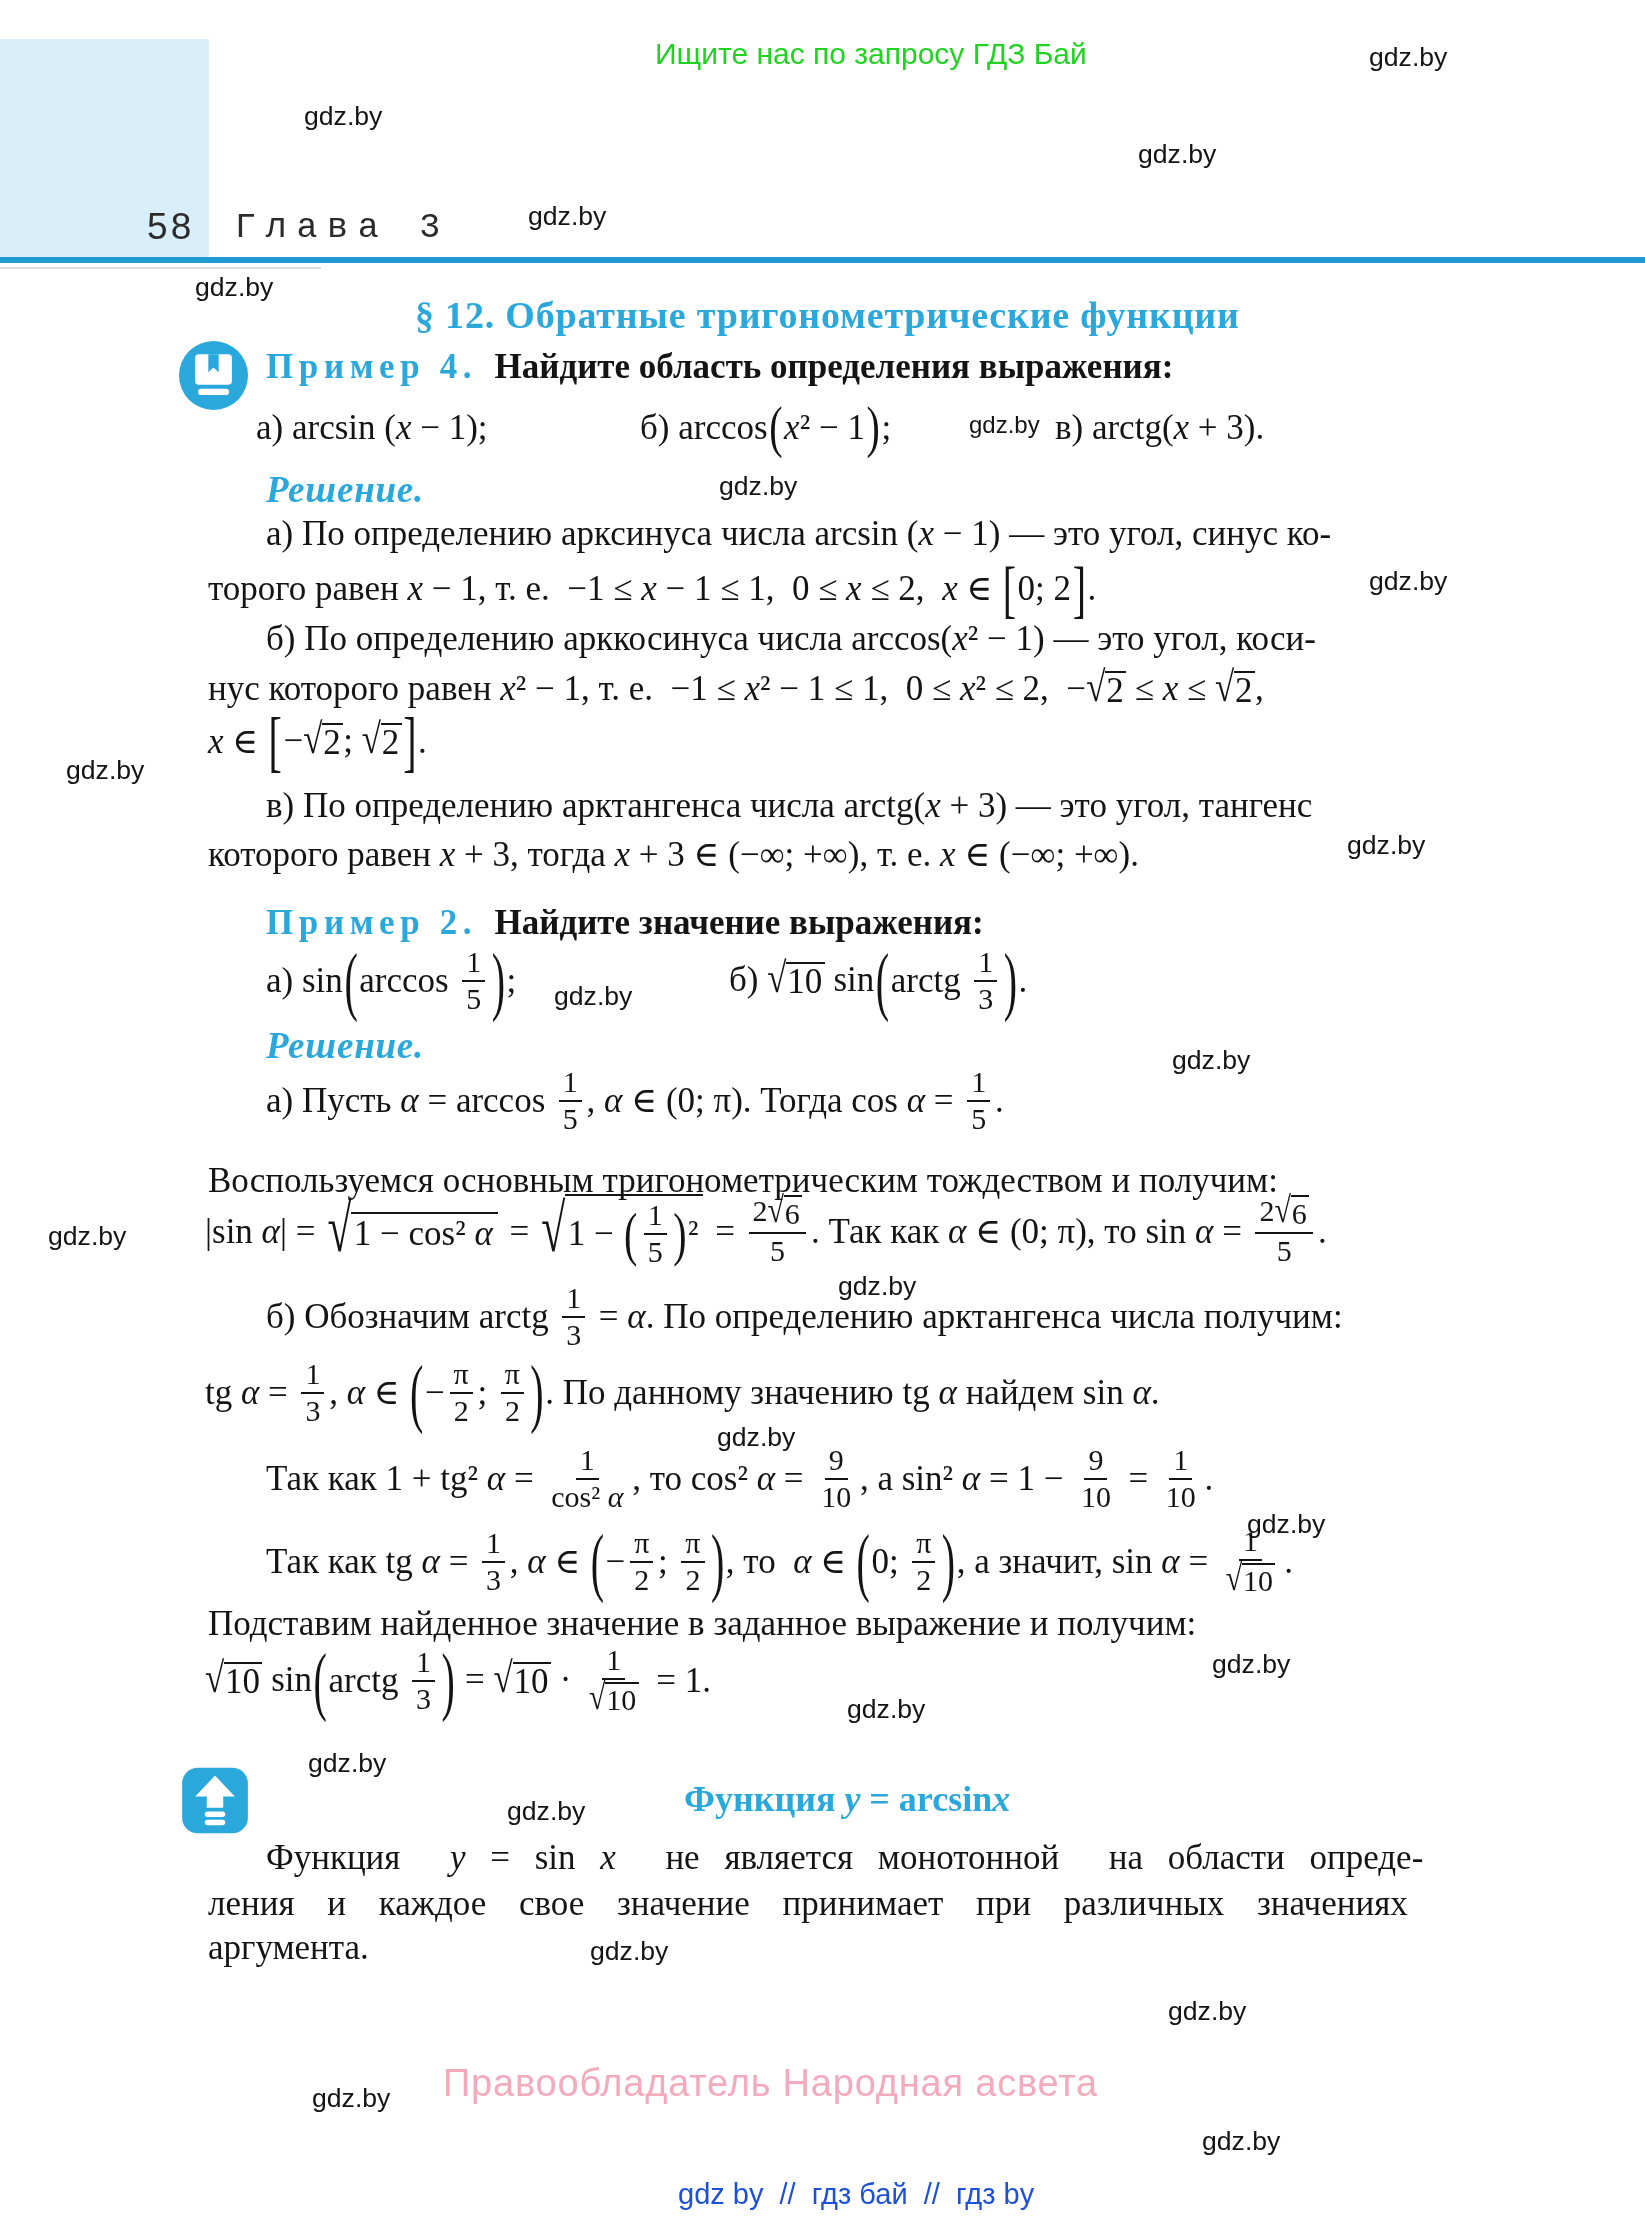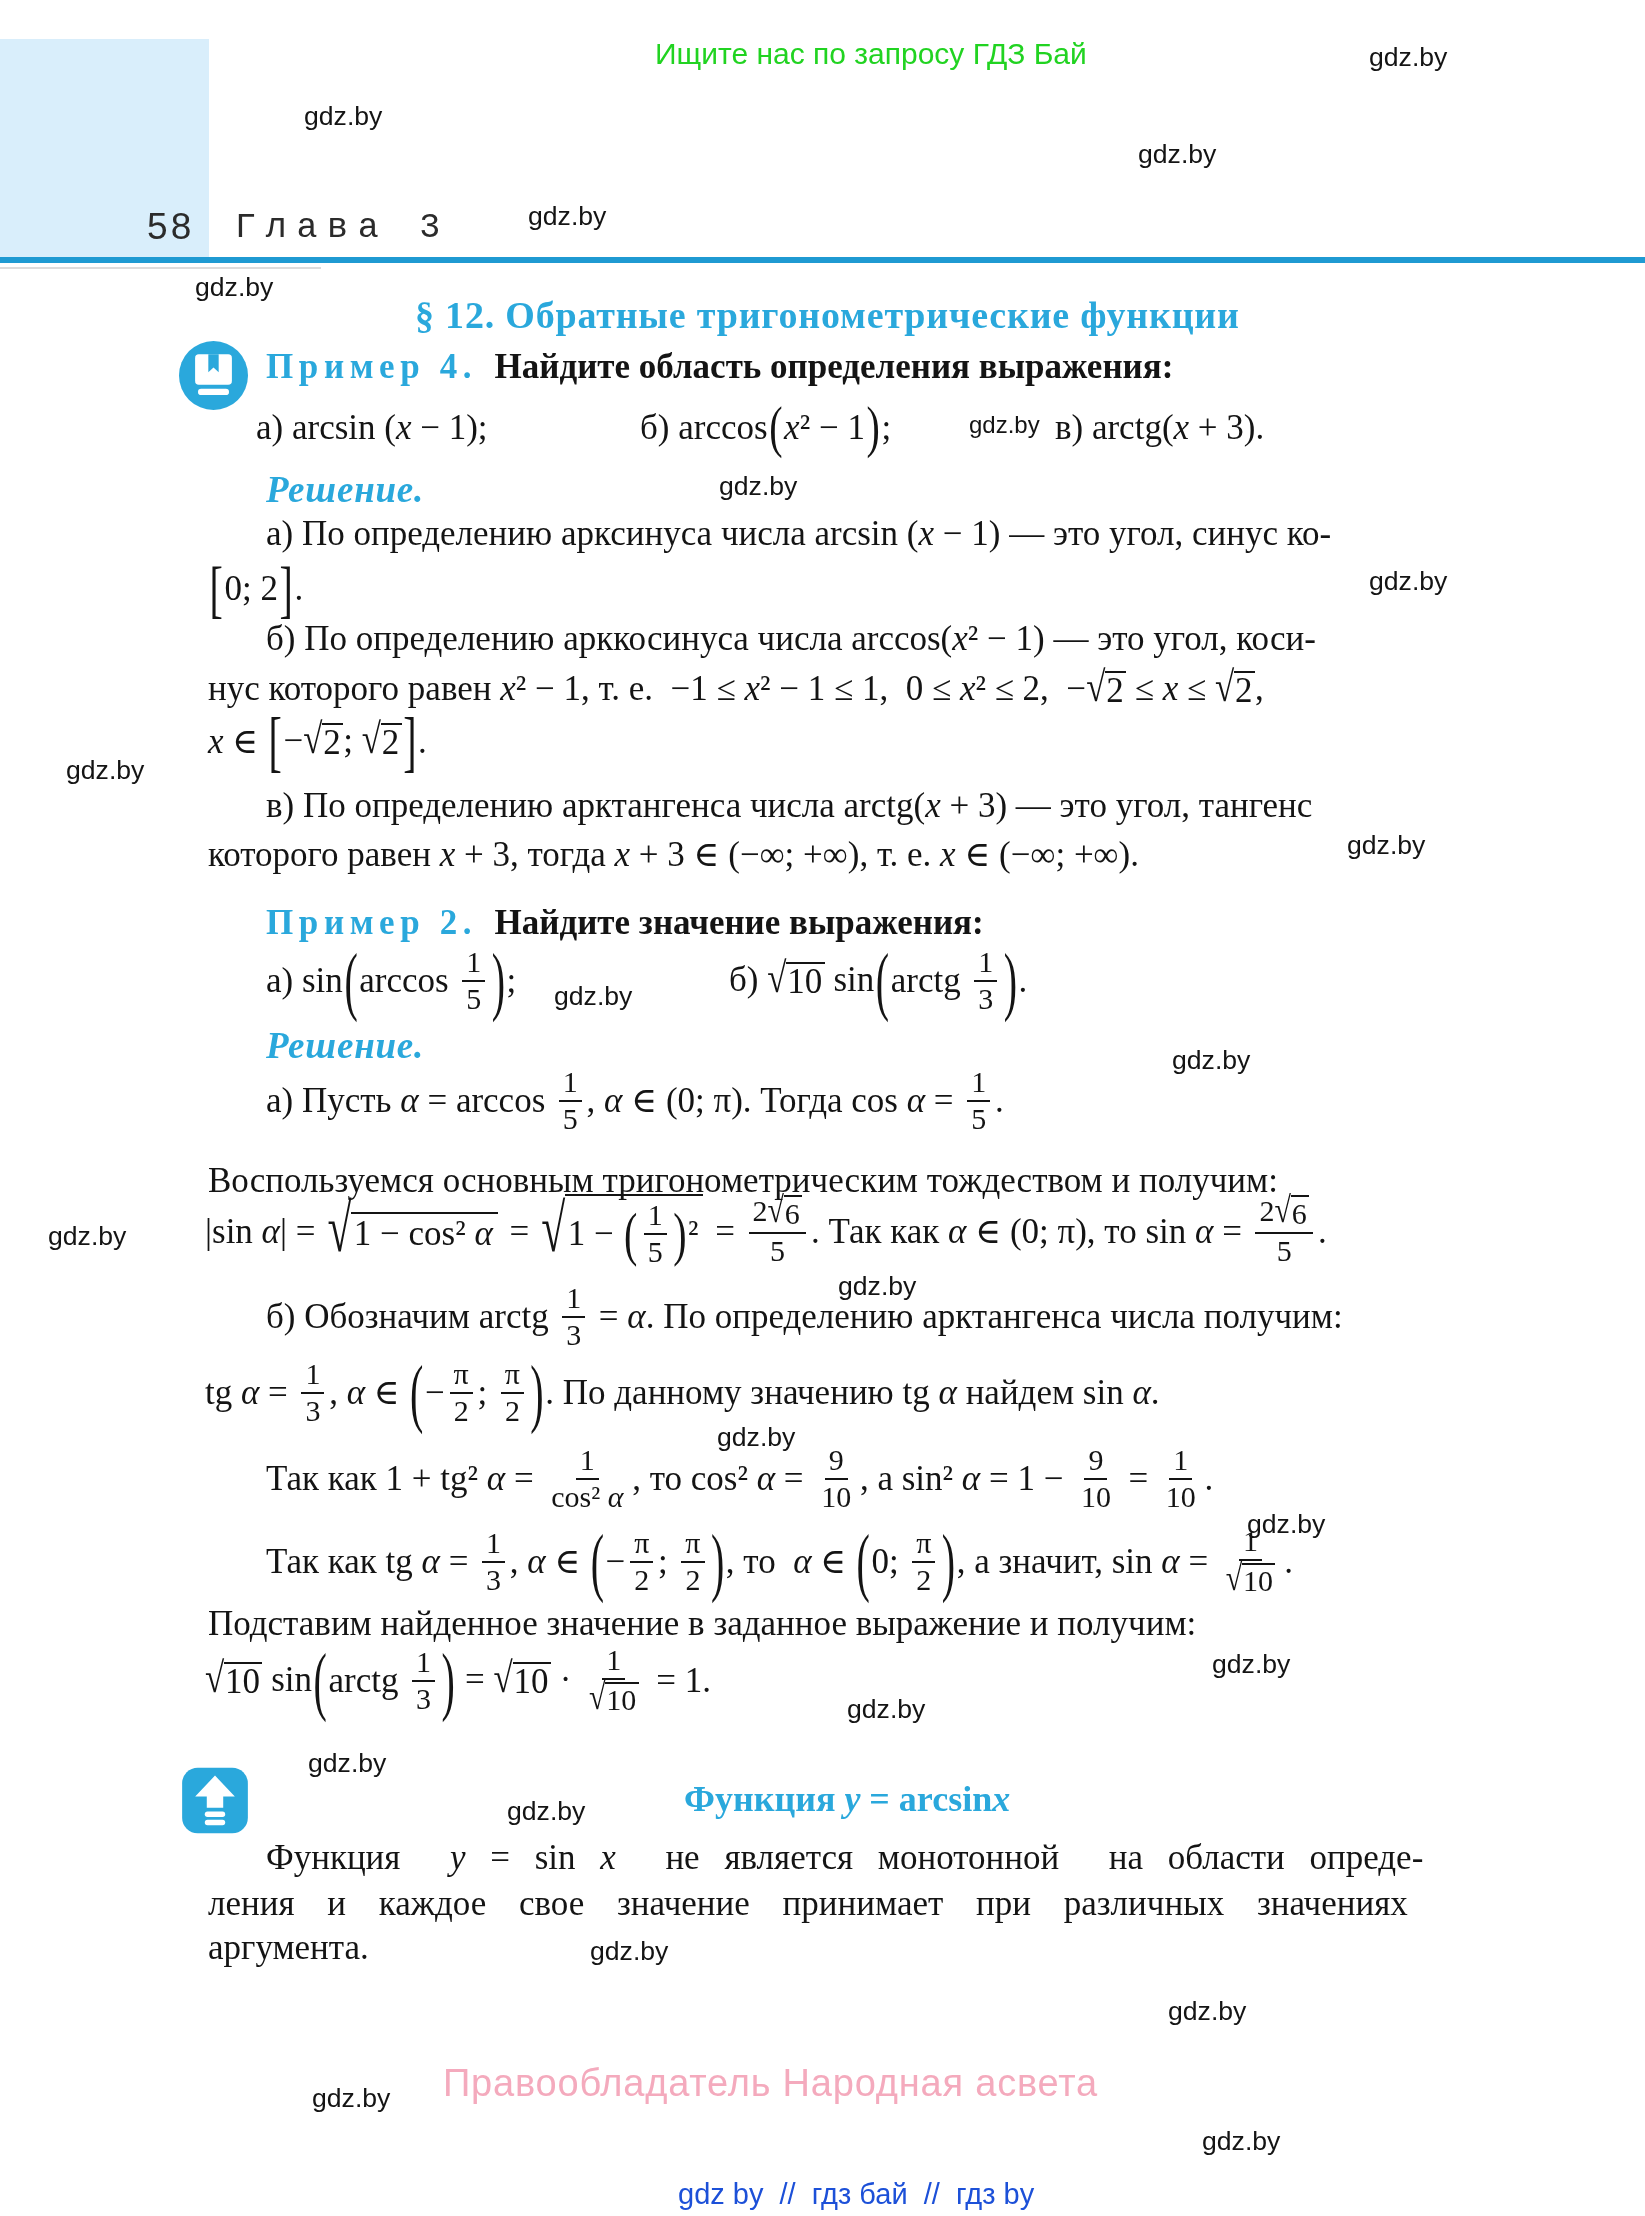--- a/index.html
+++ b/index.html
@@ -80,21 +80,21 @@
     </svg>
   </div>
 
   <div id="stage">
       <div class="line" style="left: 266px; top: 344px; height: 45px;"><span class="exl">Пример 4.</span><span class="bld">  Найдите область определения выражения:</span></div>
       <div class="line" style="left: 256px; top: 391px; height: 72px;"><span class="rt">а) arcsin (<i>x</i> − 1);</span></div>
       <div class="line" style="left: 640px; top: 391px; height: 72px;"><span class="rt">б) arccos</span><span class="bigg" style="transform: scaleY(1.45);">(</span><span class="rt"><i>x</i>² − 1</span><span class="bigg" style="transform: scaleY(1.45);">)</span><span class="rt">;</span></div>
       <div class="line" style="left: 1055px; top: 391px; height: 72px;"><span class="rt">в) arctg(<i>x</i> + 3).</span></div>
       <div class="line" style="left: 266px; top: 467px; height: 45px;"><span class="sol">Решение.</span></div>
       <div class="line" style="left: 266px; top: 511px; height: 45px;"><span class="rt">а) По определению арксинуса числа arcsin (<i>x</i> − 1) — это угол, синус ко-</span></div>
-      <div class="line" style="left: 208px; top: 550px; height: 77px;"><span class="bigg" style="transform: scaleY(1.6);">[</span><span class="rt">0; 2</span><span class="bigg" style="transform: scaleY(1.6);">]</span><span class="rt">.</span></div>
+      <div class="line" style="left: 208px; top: 550px; height: 77px;"><span class="rt">торого равен <i>x</i> − 1, т. е.  −1 ≤ <i>x</i> − 1 ≤ 1,  0 ≤ <i>x</i> ≤ 2,  <i>x</i> ∈ </span><span class="bigg" style="transform: scaleY(1.6);">[</span><span class="rt">0; 2</span><span class="bigg" style="transform: scaleY(1.6);">]</span><span class="rt">.</span></div>
       <div class="line" style="left: 266px; top: 616px; height: 45px;"><span class="rt">б) По определению арккосинуса числа arccos(<i>x</i>² − 1) — это угол, коси-</span></div>
       <div class="line" style="left: 208px; top: 667px; height: 45px;"><span class="rt">нус которого равен <i>x</i>² − 1, т. е.  −1 ≤ <i>x</i>² − 1 ≤ 1,  0 ≤ <i>x</i>² ≤ 2,  −<span class="sq"><span class="sqs">√</span><span class="sqb">2</span></span> ≤ <i>x</i> ≤ <span class="sq"><span class="sqs">√</span><span class="sqb">2</span></span>,</span></div>
       <div class="line" style="left: 208px; top: 703px; height: 77px;"><span class="rt"><i>x</i> ∈ </span><span class="bigg" style="transform: scaleY(1.7);">[</span><span class="rt">−<span class="sq"><span class="sqs">√</span><span class="sqb">2</span></span>; <span class="sq"><span class="sqs">√</span><span class="sqb">2</span></span></span><span class="bigg" style="transform: scaleY(1.7);">]</span><span class="rt">.</span></div>
       <div class="line" style="left: 266px; top: 783px; height: 45px;"><span class="rt">в) По определению арктангенса числа arctg(<i>x</i> + 3) — это угол, тангенс</span></div>
       <div class="line" style="left: 208px; top: 832px; height: 45px;"><span class="rt">которого равен <i>x</i> + 3, тогда <i>x</i> + 3 ∈ (−∞; +∞), т. е. <i>x</i> ∈ (−∞; +∞).</span></div>
       <div class="line" style="left: 266px; top: 900px; height: 45px;"><span class="exl">Пример 2.</span><span class="bld">  Найдите значение выражения:</span></div>
       <div class="line" style="left: 266px; top: 936px; height: 89px;"><span class="rt">а) sin</span><span class="bigg" style="transform: scaleY(1.9);">(</span><span class="rt">arccos </span><span class="frac"><span class="num">1</span><span class="den">5</span></span><span class="bigg" style="transform: scaleY(1.9);">)</span><span class="rt">;</span></div>
       <div class="line" style="left: 729px; top: 936px; height: 89px;"><span class="rt">б) <span class="sq"><span class="sqs">√</span><span class="sqb">10</span></span> sin</span><span class="bigg" style="transform: scaleY(1.9);">(</span><span class="rt">arctg </span><span class="frac"><span class="num">1</span><span class="den">3</span></span><span class="bigg" style="transform: scaleY(1.9);">)</span><span class="rt">.</span></div>
       <div class="line" style="left: 266px; top: 1023px; height: 45px;"><span class="sol">Решение.</span></div>
       <div class="line" style="left: 266px; top: 1060px; height: 81px;"><span class="rt">а) Пусть <i>α</i> = arccos </span><span class="frac"><span class="num">1</span><span class="den">5</span></span><span class="rt">, <i>α</i> ∈ (0; π). Тогда cos <i>α</i> = </span><span class="frac"><span class="num">1</span><span class="den">5</span></span><span class="rt">.</span></div>

